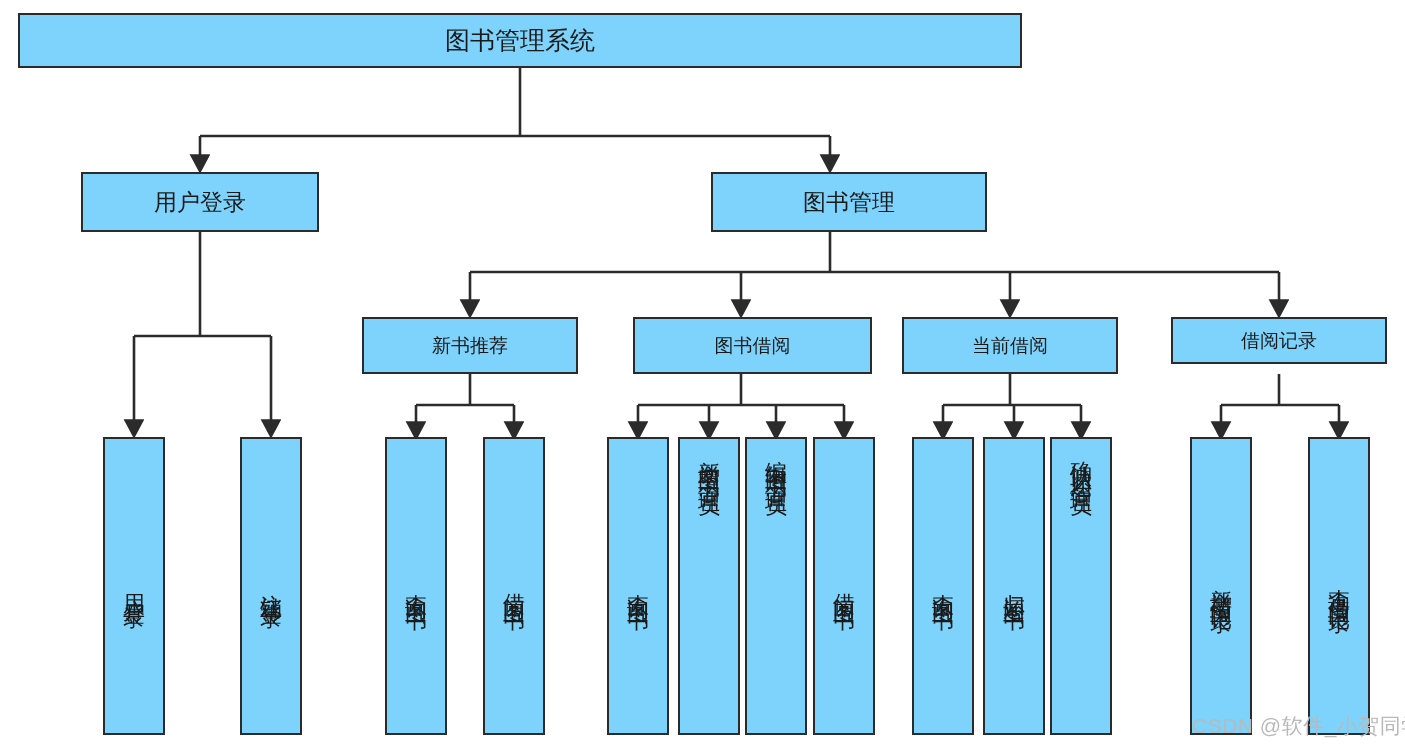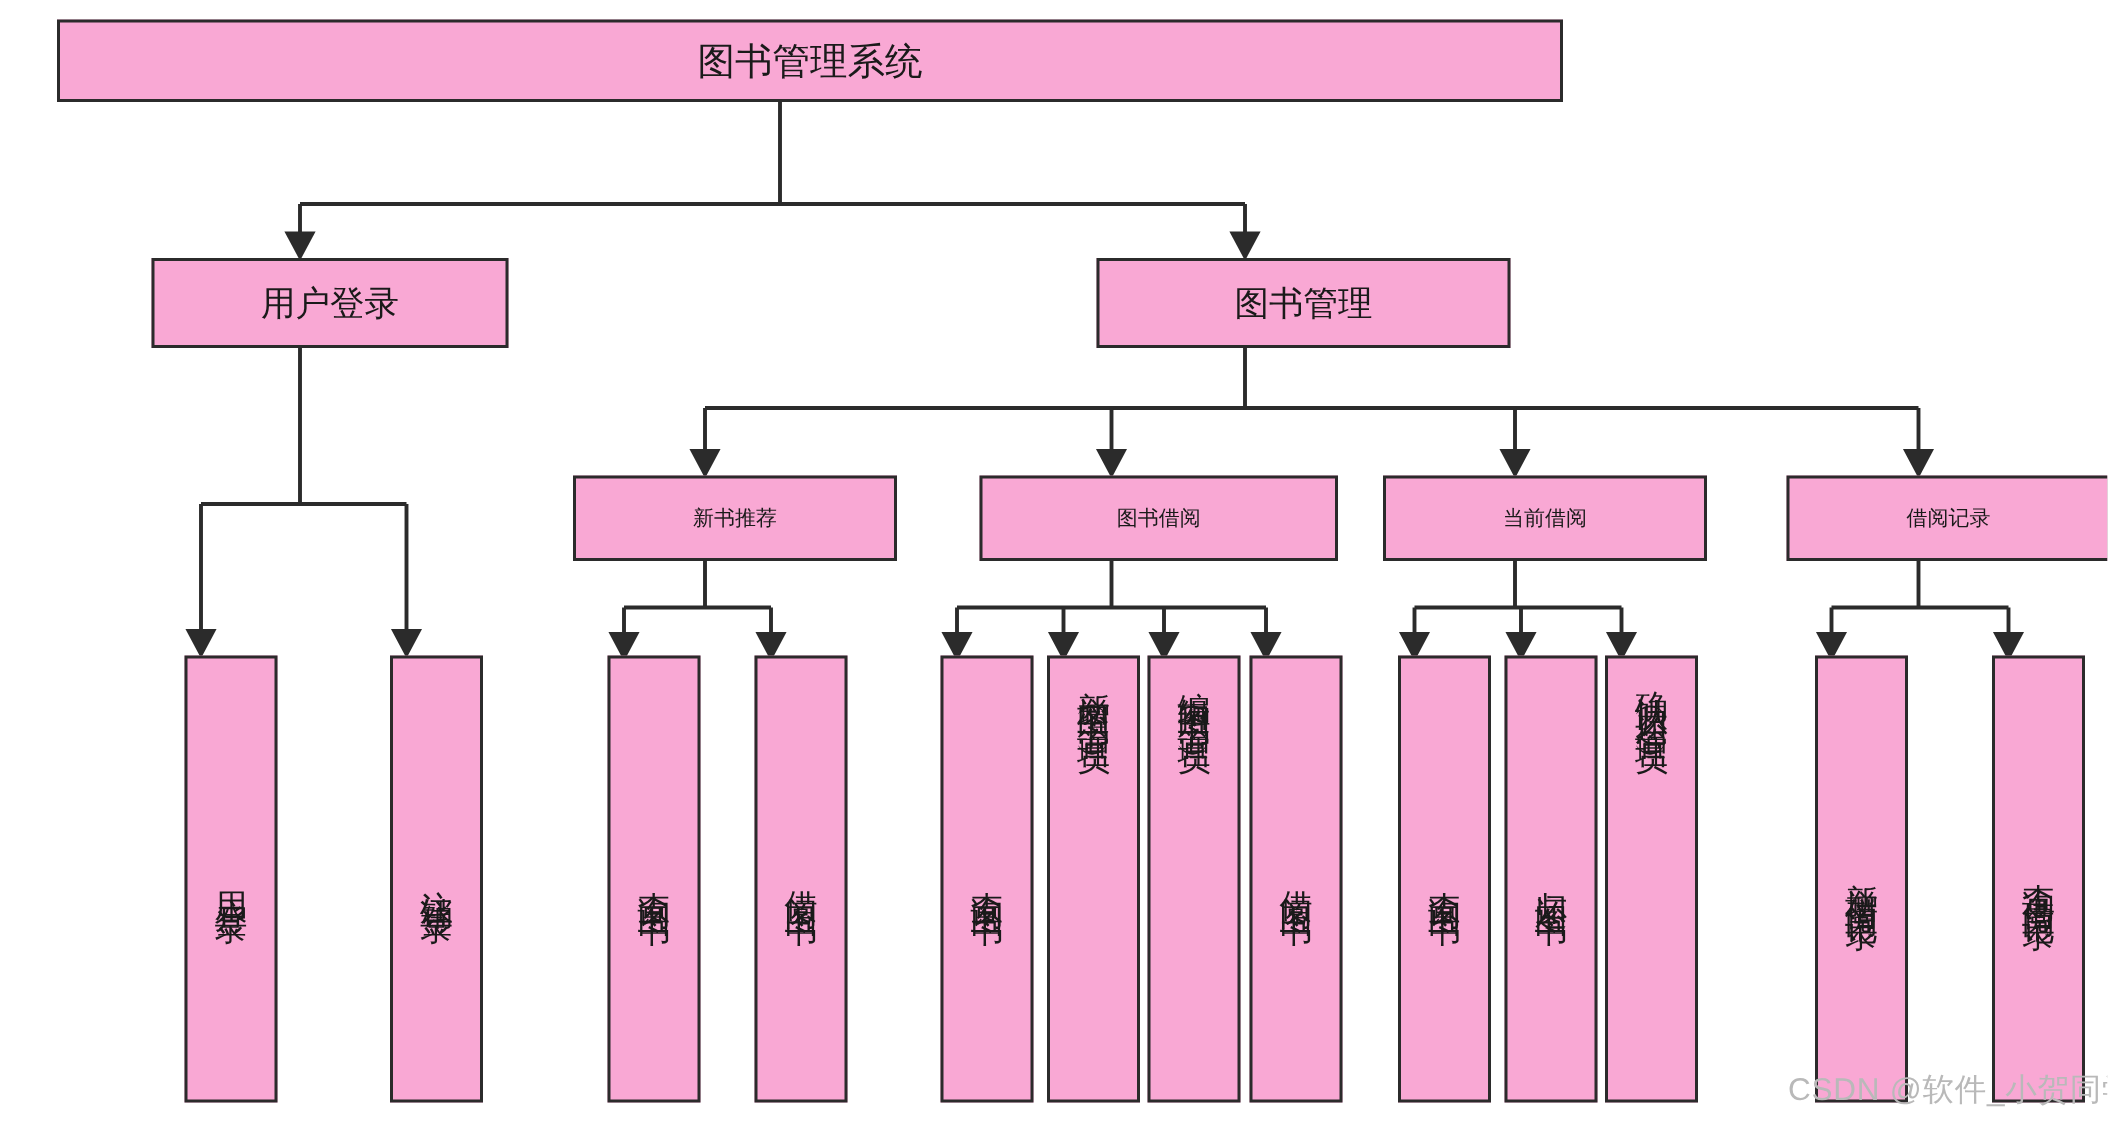--- a/index.html
+++ b/index.html
@@ -22,35 +22,34 @@
     left: 0;
     top: 0;
     width: 1405px;
     height: 747px;
     pointer-events: none;
   }
   .node {
     position: absolute;
     box-sizing: border-box;
     border: 2.5px solid #2b2b2b;
-    background: #f9a8d4;
+    background: #7dd3fc;
     display: flex;
     align-items: center;
     justify-content: center;
     color: #1a1a1a;
-    margin-left: 20px;
   }
   .node.root {
     font-size: 25px;
   }
   .node.lvl2 {
     font-size: 23px;
   }
   .node.lvl3 {
-    font-size: 14px;
+    font-size: 19px;
   }
   .node.leaf {
     font-size: 22px;
     writing-mode: vertical-rl;
     text-orientation: upright;
     letter-spacing: 5px;
     line-height: 1;
     padding: 4px 0;
     justify-content: flex-start;
     align-items: center;
@@ -124,21 +123,21 @@
   </svg>
 
   <div class="node root" style="left: 18px; top: 13px; width: 1004px; height: 55px;">图书管理系统</div>
 
   <div class="node lvl2" style="left: 81px; top: 172px; width: 238px; height: 60px;">用户登录</div>
   <div class="node lvl2" style="left: 711px; top: 172px; width: 276px; height: 60px;">图书管理</div>
 
   <div class="node lvl3" style="left: 362px; top: 317px; width: 216px; height: 57px;">新书推荐</div>
   <div class="node lvl3" style="left: 633px; top: 317px; width: 239px; height: 57px;">图书借阅</div>
   <div class="node lvl3" style="left: 902px; top: 317px; width: 216px; height: 57px;">当前借阅</div>
-  <div class="node lvl3" style="left: 1171px; top: 317px; width: 216px; height: 57px;">借阅记录</div>
+  <div class="node lvl3" style="left: 1171px; top: 317px; width: 216px; height: 47px;">借阅记录</div>
 
   <div class="node leaf" style="left: 103px; top: 437px; width: 62px; height: 298px; justify-content: center;">
       <span class="vtext">用户登录</span>
     </div>
   <div class="node leaf" style="left: 240px; top: 437px; width: 62px; height: 298px; justify-content: center;">
       <span class="vtext">注销登录</span>
     </div>
   <div class="node leaf" style="left: 385px; top: 437px; width: 62px; height: 298px; justify-content: center;">
       <span class="vtext">查询图书</span>
     </div>

